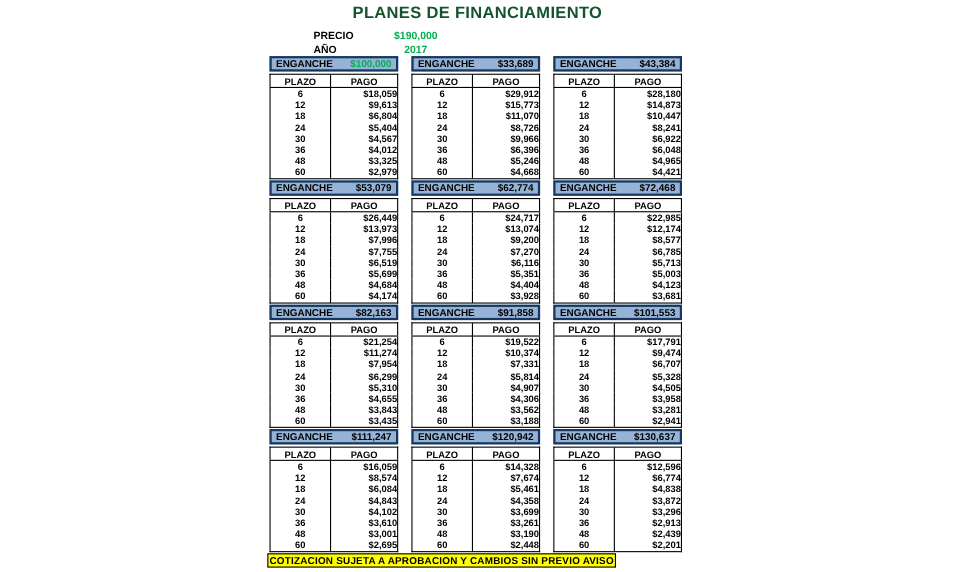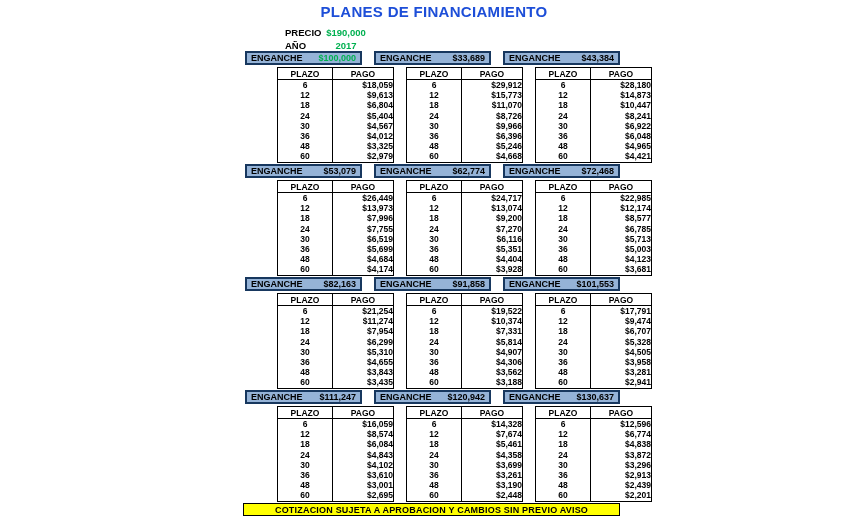--- a/index.html
+++ b/index.html
@@ -4,27 +4,27 @@
 <style>
   * { margin: 0; padding: 0; box-sizing: border-box; }
   html, body { width: 868px; height: 520px; background: #ffffff; overflow: hidden; }
   body { font-family: "Liberation Sans", sans-serif; font-weight: bold; color: #000; }
 
   .page { position: relative; width: 868px; height: 520px; background: #fff; }
 
   .main-title {
     position: absolute; top: 3px; left: 0; width: 868px;
     text-align: center; font-size: 15px; letter-spacing: 0.3px;
-    color: #1d4ed8;
+    color: #14532d;
   }
 
   .info-block { position: absolute; top: 26px; left: 245px; }
   .info-row { display: flex; height: 13px; line-height: 13px; font-size: 9.5px; }
   .info-label { width: 65px; margin-left: 10px; text-align: left; padding-left: 30px; }
-  .info-value { width: 52px; text-align: center; color: #00b050; }
+  .info-value { width: 52px; text-align: center; color: #00b050; margin-left: 32px; }
 
   .tables-grid {
     position: absolute; top: 51px; left: 245px;
     display: grid;
     grid-template-columns: 117px 117px 117px;
     grid-auto-rows: 113px;
     column-gap: 12px;
   }
 
   .plan { width: 117px; }
@@ -38,38 +38,38 @@
     font-size: 9px; line-height: 10px;
     margin-bottom: 2px;
   }
   .enganche-value.highlight { color: #00b050; }
 
   table.plan-table {
     width: 117px;
     border-collapse: collapse;
     table-layout: fixed;
   }
-  table.plan-table { border: 1.5px solid #000; margin-left: 32px; }
+  table.plan-table { border: 1.5px solid #000; }
   table.plan-table th, table.plan-table td {
     font-size: 8.5px; font-weight: bold;
     padding: 0;
   }
   table.plan-table th {
     height: 12px;
     border-bottom: 1.2px solid #000;
     text-align: center;
   }
   table.plan-table th:first-child,
   table.plan-table td:first-child { border-right: 1.2px solid #000; width: 55px; }
   table.plan-table td { height: 10.2px; line-height: 10.2px; }
   td.plazo-cell { text-align: center; }
   td.pago-cell { text-align: right; padding-right: 3px; }
 
   .footer-banner {
-    position: absolute; top: 503px; left: 243px; width: 377px; height: 13px;
+    position: absolute; top: 503px; left: 243px; width: 317px; height: 13px;
     background: #ffff00;
     border: 1.2px solid #000;
     display: flex; align-items: center; justify-content: center;
     font-size: 9px; letter-spacing: 0.2px;
   }
 </style>
 </head>
 <body>
 
 <div class="page">

